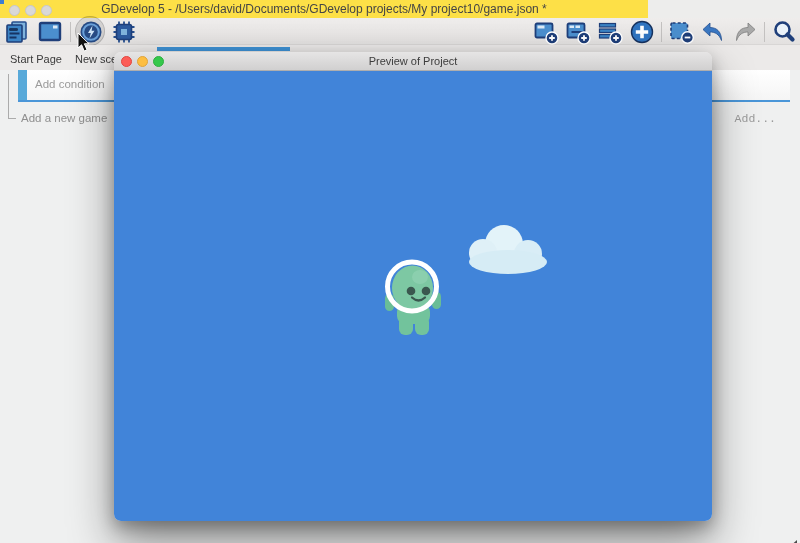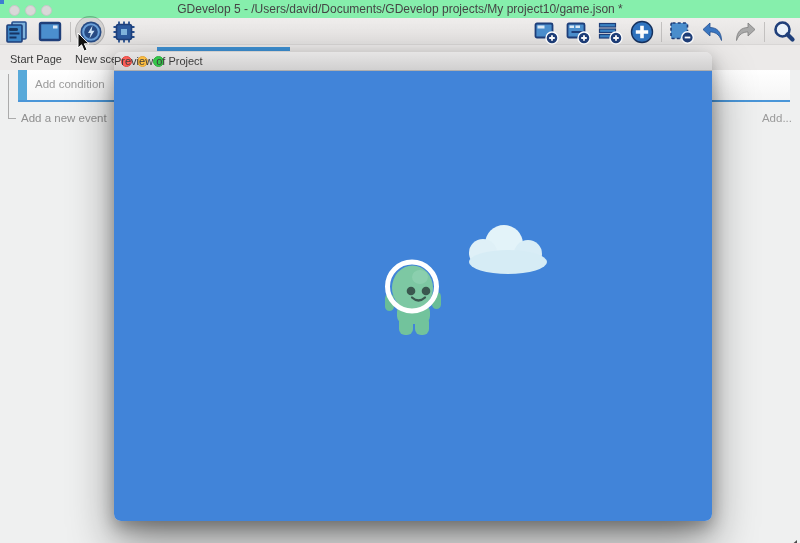--- a/index.html
+++ b/index.html
@@ -3,21 +3,21 @@
 <meta charset="utf-8">
 <style>
   html,body{margin:0;padding:0;}
   body{
     width:800px;height:543px;overflow:hidden;position:relative;
     background:#ededec;
     font-family:"Liberation Sans","DejaVu Sans",sans-serif;
     -webkit-font-smoothing:antialiased;
   }
   
-  .titlebar{position:absolute;left:0;top:0;width:800px;height:18px;background:#86efac;}
+  .titlebar{position:absolute;left:0;top:0;width:648px;height:18px;background:#fde047;}
   .tl-group{position:absolute;left:9px;top:5px;display:flex;gap:5px;}
   .tl{width:11px;height:11px;border-radius:50%;}
   .tl.gray{background:#d9d8d8;border:1px solid #c7c6c6;box-sizing:border-box;}
   .app-title{
     position:absolute;left:0;right:0;top:2px;text-align:center;
     font-size:12px;color:#454545;white-space:nowrap;
   }
   .corner-artifact{position:absolute;left:0;top:0;width:4px;height:4px;background:#3e7ed2;}
   .toolbar{
     position:absolute;left:0;top:18px;width:800px;height:27px;
@@ -44,39 +44,39 @@
   .event-row{
     position:absolute;left:18px;top:0;width:772px;height:30px;display:flex;
     border-bottom:2px solid #4a96d8;box-sizing:content-box;
   }
   .event-handle{width:9px;background:#58a9d9;}
   .event-body{flex:1;background:linear-gradient(#ffffff,#f5f5f5);}
   .add-condition{font-size:11.5px;color:#9b9b9b;padding:8px 0 0 8px;}
   .tree-v{position:absolute;left:8px;top:4px;width:1px;height:44px;background:#ababab;}
   .tree-h{position:absolute;left:8px;top:48px;width:8px;height:1px;background:#ababab;}
   .add-new-event{position:absolute;left:21px;top:42px;font-size:11.5px;color:#8f8f8f;}
-  .add-ellipsis{position:absolute;right:8px;top:42px;font-size:11.5px;color:#9b9b9b;}
+  .add-ellipsis{position:absolute;right:24px;top:42px;font-size:11.5px;color:#9b9b9b;font-family:Liberation Mono, monospace;}
   
   .preview-window{
     position:absolute;left:114px;top:52px;width:598px;height:469px;
     border-radius:7px;overflow:hidden;
     box-shadow:0 22px 45px rgba(0,0,0,0.42),0 6px 16px rgba(0,0,0,0.28);
     z-index:20;
   }
   .pw-titlebar{
     height:18px;background:linear-gradient(#e6e5e5,#d1d0d0);
     border-bottom:1px solid #aeaeae;position:relative;box-sizing:content-box;
   }
   .pw-lights{position:absolute;left:7px;top:4px;display:flex;gap:5px;}
   .pw-lights .tl{box-sizing:border-box;}
   .tl.red{background:#fc5d57;border:1px solid #e2463f;}
   .tl.yellow{background:#fdbe41;border:1px solid #dfa33b;}
   .tl.green{background:#35c84b;border:1px solid #2fae42;}
   .pw-title{
-    position:absolute;left:0;right:0;top:3px;
+    position:absolute;left:0;right:0;top:3px;text-align:center;
     font-size:11px;color:#3c3c3c;
   }
   .pw-content{width:598px;height:450px;background:#4184d9;}
   .pw-content svg{display:block;}
   
   .cursor{position:absolute;left:77px;top:33px;z-index:30;}
   .br-artifact{position:absolute;left:788px;top:534px;z-index:5;}
 </style>
 </head>
 <body>
@@ -196,21 +196,21 @@
 
 <div class="eventsheet">
   <div class="tree-v"></div>
   <div class="tree-h"></div>
   <div class="event-row">
     <div class="event-handle"></div>
     <div class="event-body">
       <div class="add-condition">Add condition</div>
     </div>
   </div>
-  <div class="add-new-event">Add a new event</div>
+  <div class="add-new-event">Add a new game</div>
   <div class="add-ellipsis">Add...</div>
 </div>
 
 <div class="preview-window">
   <div class="pw-titlebar">
     <div class="pw-lights">
       <span class="tl red"></span>
       <span class="tl yellow"></span>
       <span class="tl green"></span>
     </div>

